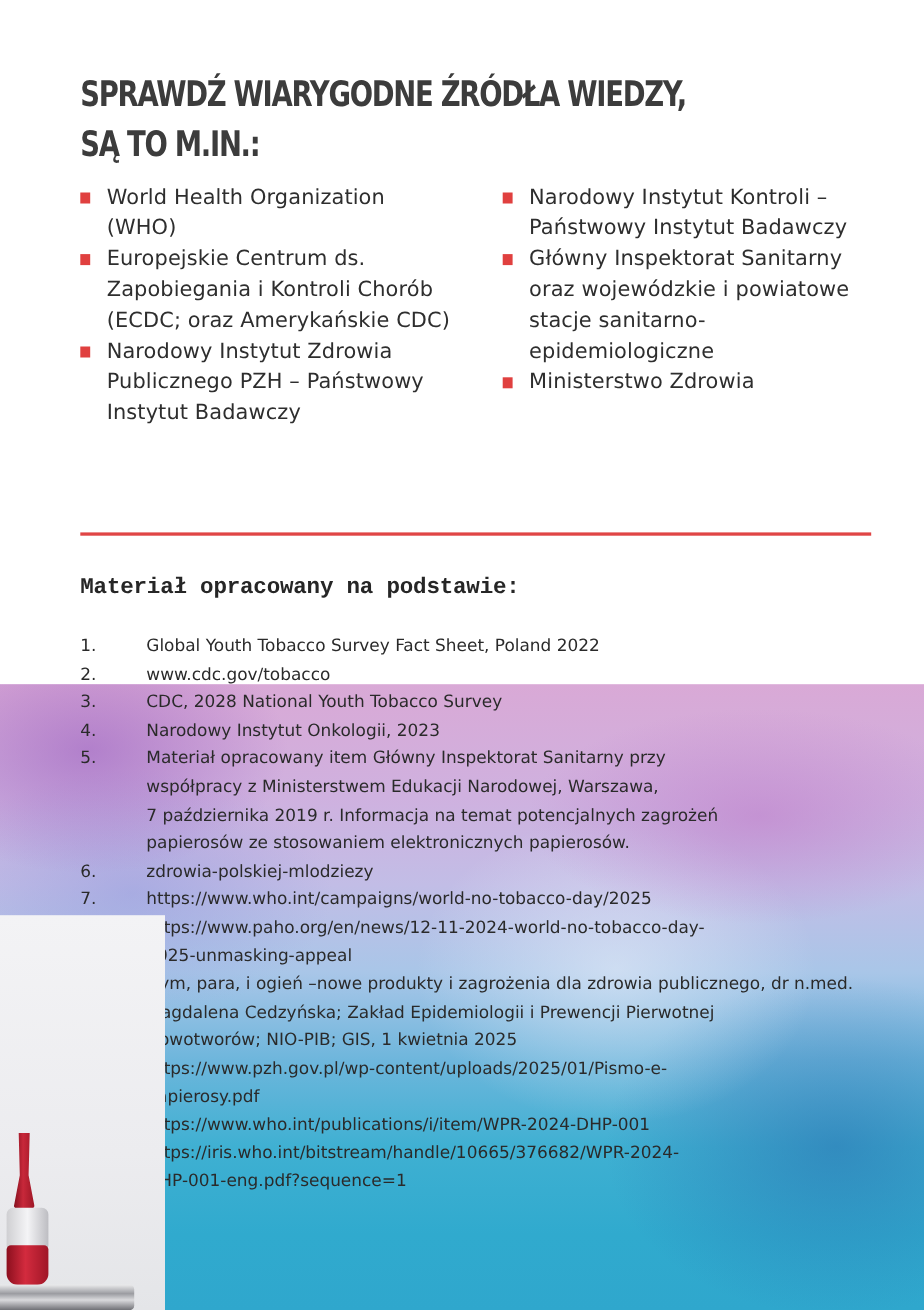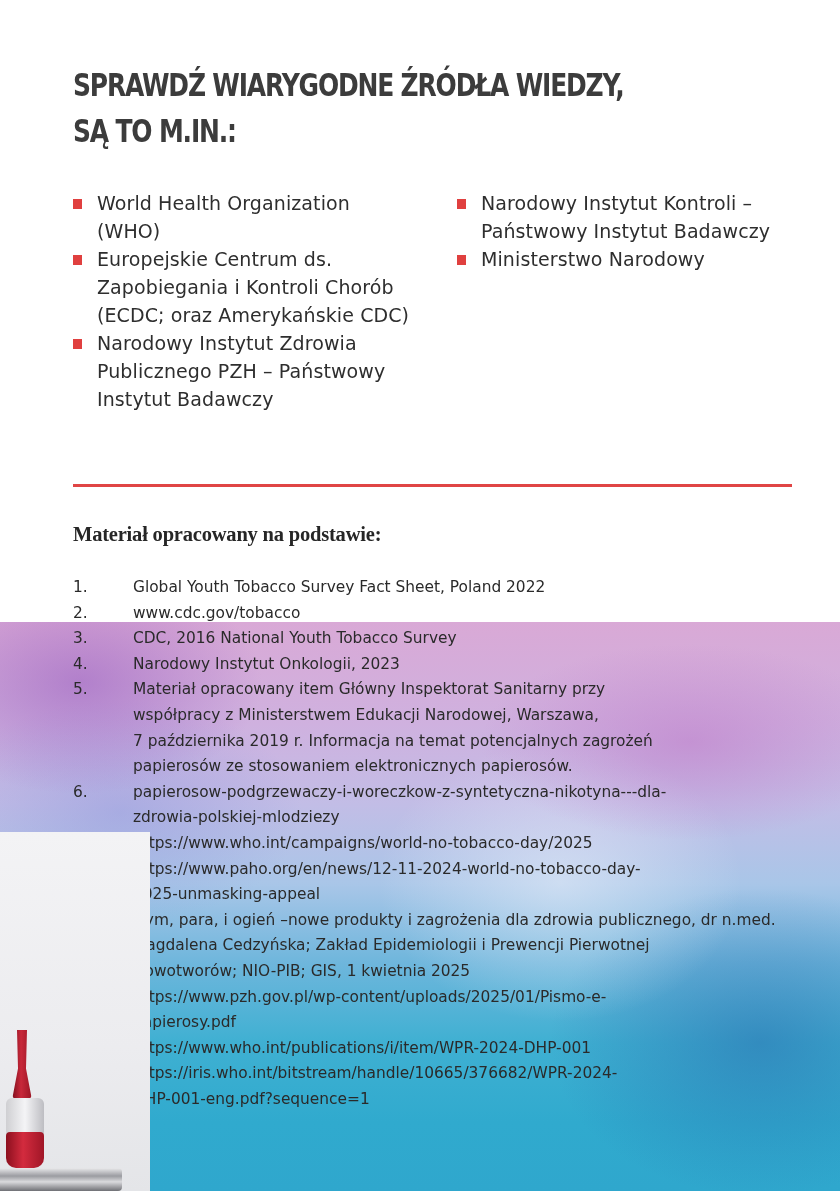--- a/index.html
+++ b/index.html
@@ -48,37 +48,37 @@
 
   .headline {
     position: absolute; left: 60px; top: 62px; width: 700px;
     font-family: "DejaVu Sans", sans-serif; font-weight: bold;
     font-size: 32px; line-height: 46px; color: #3c3c3c;
     letter-spacing: -1.5px; transform: scaleX(0.78); transform-origin: left top;
     text-transform: uppercase; white-space: nowrap;
   }
   .headline div { display: block; }
 
-  .sources { position: absolute; top: 165px; width: 340px; list-style: none; margin-top: 24px; }
+  .sources { position: absolute; top: 165px; width: 340px; list-style: none; }
   .sources.col-left { left: 60px; }
   .sources.col-right { left: 444px; width: 340px; }
   .sources li {
     position: relative; padding-left: 24px;
     font-family: "DejaVu Sans", sans-serif; font-size: 19px; line-height: 28px;
     color: #2e2e2e; letter-spacing: 0.1px;
   }
   .sources li .bullet {
     position: absolute; left: 0; top: 10px; width: 9px; height: 10px; background: #e0403f;
   }
 
   .divider { position: absolute; left: 60px; top: 484px; width: 719px; height: 3px; background: #e04545; }
 
   .refs-title {
     position: absolute; left: 60px; top: 523px;
-    font-family: Liberation Serif, serif; font-weight: bold; font-size: 20.5px;
+    font-family: Liberation Mono, monospace; font-weight: bold; font-size: 20.5px;
     color: #262626; letter-spacing: -0.2px;
   }
 
   .refs { position: absolute; left: 60px; top: 575px; width: 730px; list-style: none; }
   .refs li {
     position: relative; padding-left: 60px;
     font-family: "DejaVu Sans", sans-serif; font-size: 15.4px; line-height: 25.6px;
     color: #2a2a2a;
   }
   .refs li .num { position: absolute; left: 0; top: 0; }
@@ -98,55 +98,54 @@
   </div>
 
   <ul class="sources col-left">
     <li><span class="bullet"></span><span>World Health Organization (WHO)</span></li>
     <li><span class="bullet"></span><span>Europejskie Centrum ds. Zapobiegania i Kontroli Chorób (ECDC; oraz Amerykańskie CDC)</span></li>
     <li><span class="bullet"></span><span>Narodowy Instytut Zdrowia Publicznego PZH – Państwowy Instytut Badawczy</span></li>
   </ul>
 
   <ul class="sources col-right">
     <li><span class="bullet"></span><span>Narodowy Instytut Kontroli – Państwowy Instytut Badawczy</span></li>
-    <li><span class="bullet"></span></li>
-    <li><span class="bullet"></span><span>Ministerstwo Narodowy</span></li>
+    <li><span class="bullet"></span><span>Główny Inspektorat Sanitarny oraz wojewódzkie i powiatowe stacje sanitarno-epidemiologiczne</span></li>
+    <li><span class="bullet"></span><span>Ministerstwo Zdrowia</span></li>
   </ul>
 
   <div class="divider"></div>
 
   <div class="refs-title">Materiał opracowany na podstawie:</div>
 
   <ol class="refs">
     <li>
       <span class="num">1.</span>
       <span>Global Youth Tobacco Survey Fact Sheet, Poland 2022</span>
     </li>
     <li>
       <span class="num">2.</span>
       <span>www.cdc.gov/tobacco</span>
     </li>
     <li>
       <span class="num">3.</span>
-      <span>CDC, 2016 National Youth Tobacco Survey</span>
+      <span>CDC, 2028 National Youth Tobacco Survey</span>
     </li>
     <li>
       <span class="num">4.</span>
       <span>Narodowy Instytut Onkologii, 2023</span>
     </li>
     <li>
       <span class="num">5.</span>
       <span class="break">Materiał opracowany item Główny Inspektorat Sanitarny przy</span>
       <span class="break">współpracy z Ministerstwem Edukacji Narodowej, Warszawa,</span>
       <span>7 października 2019 r. </span><span class="link">Informacja na temat potencjalnych zagrożeń </span><br>
       <span class="link">papierosów ze stosowaniem elektronicznych papierosów</span><span>.</span>
     </li>
     <li>
       <span class="num">6.</span>
-      <span class="link break">papierosow-podgrzewaczy-i-woreczkow-z-syntetyczna-nikotyna---dla-</span>
       <span class="link">zdrowia-polskiej-mlodziezy</span>
     </li>
     <li>
       <span class="num">7.</span>
       <span class="link">https://www.who.int/campaigns/world-no-tobacco-day/2025</span>
     </li>
     <li>
       <span class="num">8.</span>
       <span class="link break">https://www.paho.org/en/news/12-11-2024-world-no-tobacco-day-</span>
       <span class="link">2025-unmasking-appeal</span>

